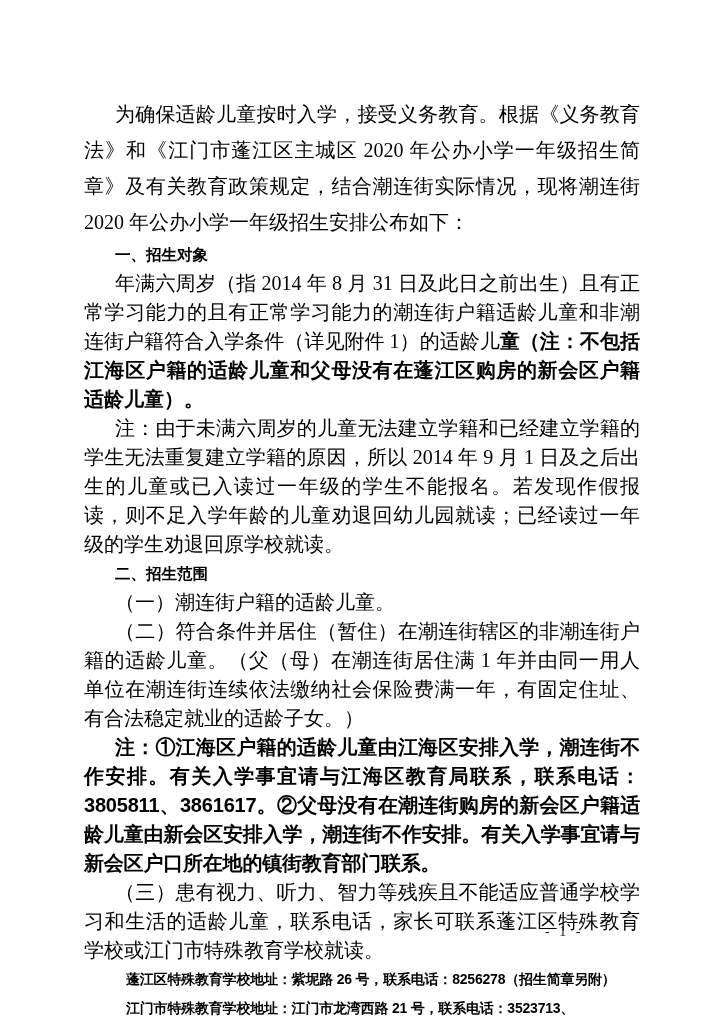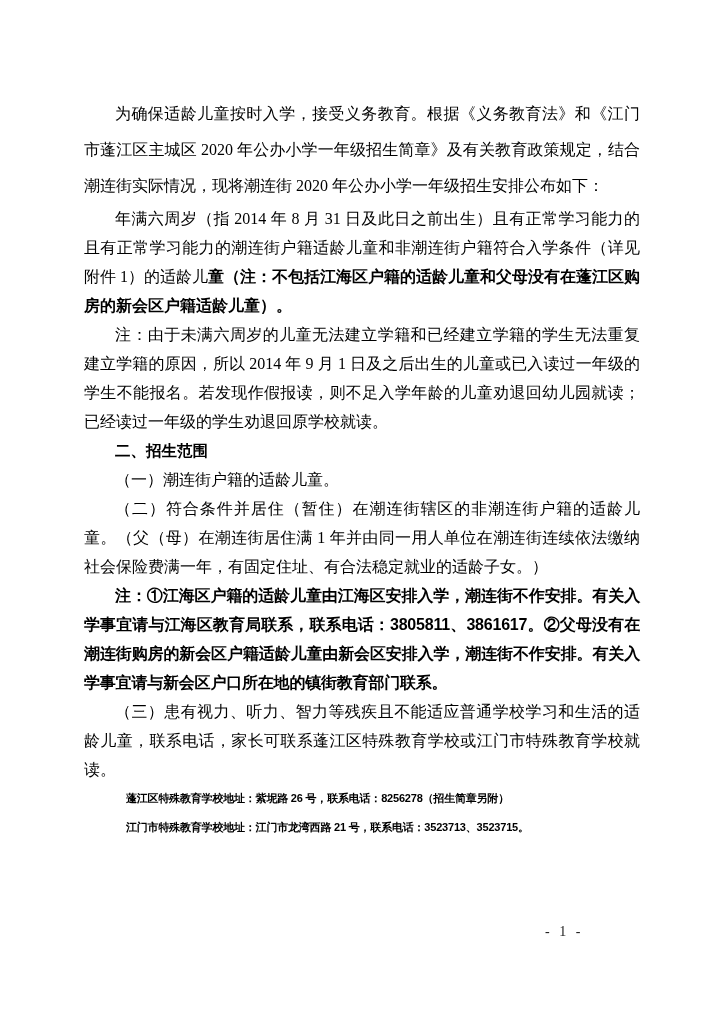--- a/index.html
+++ b/index.html
@@ -25,21 +25,21 @@
     margin: 0 0 16px 0;
     font-size: 22px;
     font-weight: bold;
     text-align: center;
     line-height: 30px;
     font-family: "Liberation Serif", serif;
     letter-spacing: 0.5px;
   }
   p {
     margin: 0;
-    font-size: 16px;
+    font-size: 20px;
     text-align: justify;
     text-justify: inter-ideograph;
   }
   .intro {
     line-height: 36px;
     text-indent: 31px;
   }
   .body-p {
     line-height: 29px;
     text-indent: 31px;
@@ -56,21 +56,21 @@
     font-weight: bold;
   }
   .hei {
     font-family: "Liberation Sans", sans-serif;
     font-weight: bold;
     letter-spacing: -0.2px;
   }
   .addr {
     font-family: "Liberation Sans", sans-serif;
     font-weight: bold;
-    font-size: 11px;
+    font-size: 14px;
     line-height: 29px;
     text-indent: 42px;
     letter-spacing: -0.2px;
     text-align: left;
   }
   .page-footer {
     position: absolute;
     left: 545px;
     top: 924px;
     font-size: 14px;
@@ -80,20 +80,21 @@
   }
 </style>
 </head>
 <body>
 
 <div class="page">
 
 
   <p class="intro">为确保适龄儿童按时入学，接受义务教育。根据《义务教育法》和《江门市蓬江区主城区 2020 年公办小学一年级招生简章》及有关教育政策规定，结合潮连街实际情况，现将潮连街 2020 年公办小学一年级招生安排公布如下：</p>
 
+  <p class="heading">一、招生对象</p>
 
   <p class="body-p"><span>年满六周岁（指 2014 年 8 月 31 日及此日之前出生）且有正常学习能力的且有正常学习能力的潮连街户籍适龄儿童和非潮连街户籍符合入学条件（详见附件 1）的适龄儿</span><span class="kai-bold">童（注：不包括江海区户籍的适龄儿童和父母没有在蓬江区购房的新会区户籍适龄儿童）。</span></p>
 
   <p class="body-p">注：由于未满六周岁的儿童无法建立学籍和已经建立学籍的学生无法重复建立学籍的原因，所以 2014 年 9 月 1 日及之后出生的儿童或已入读过一年级的学生不能报名。若发现作假报读，则不足入学年龄的儿童劝退回幼儿园就读；已经读过一年级的学生劝退回原学校就读。</p>
 
   <p class="heading">二、招生范围</p>
 
   <p class="body-p">（一）潮连街户籍的适龄儿童。</p>
 
   <p class="body-p">（二）符合条件并居住（暂住）在潮连街辖区的非潮连街户籍的适龄儿童。（父（母）在潮连街居住满 1 年并由同一用人单位在潮连街连续依法缴纳社会保险费满一年，有固定住址、有合法稳定就业的适龄子女。）</p>

